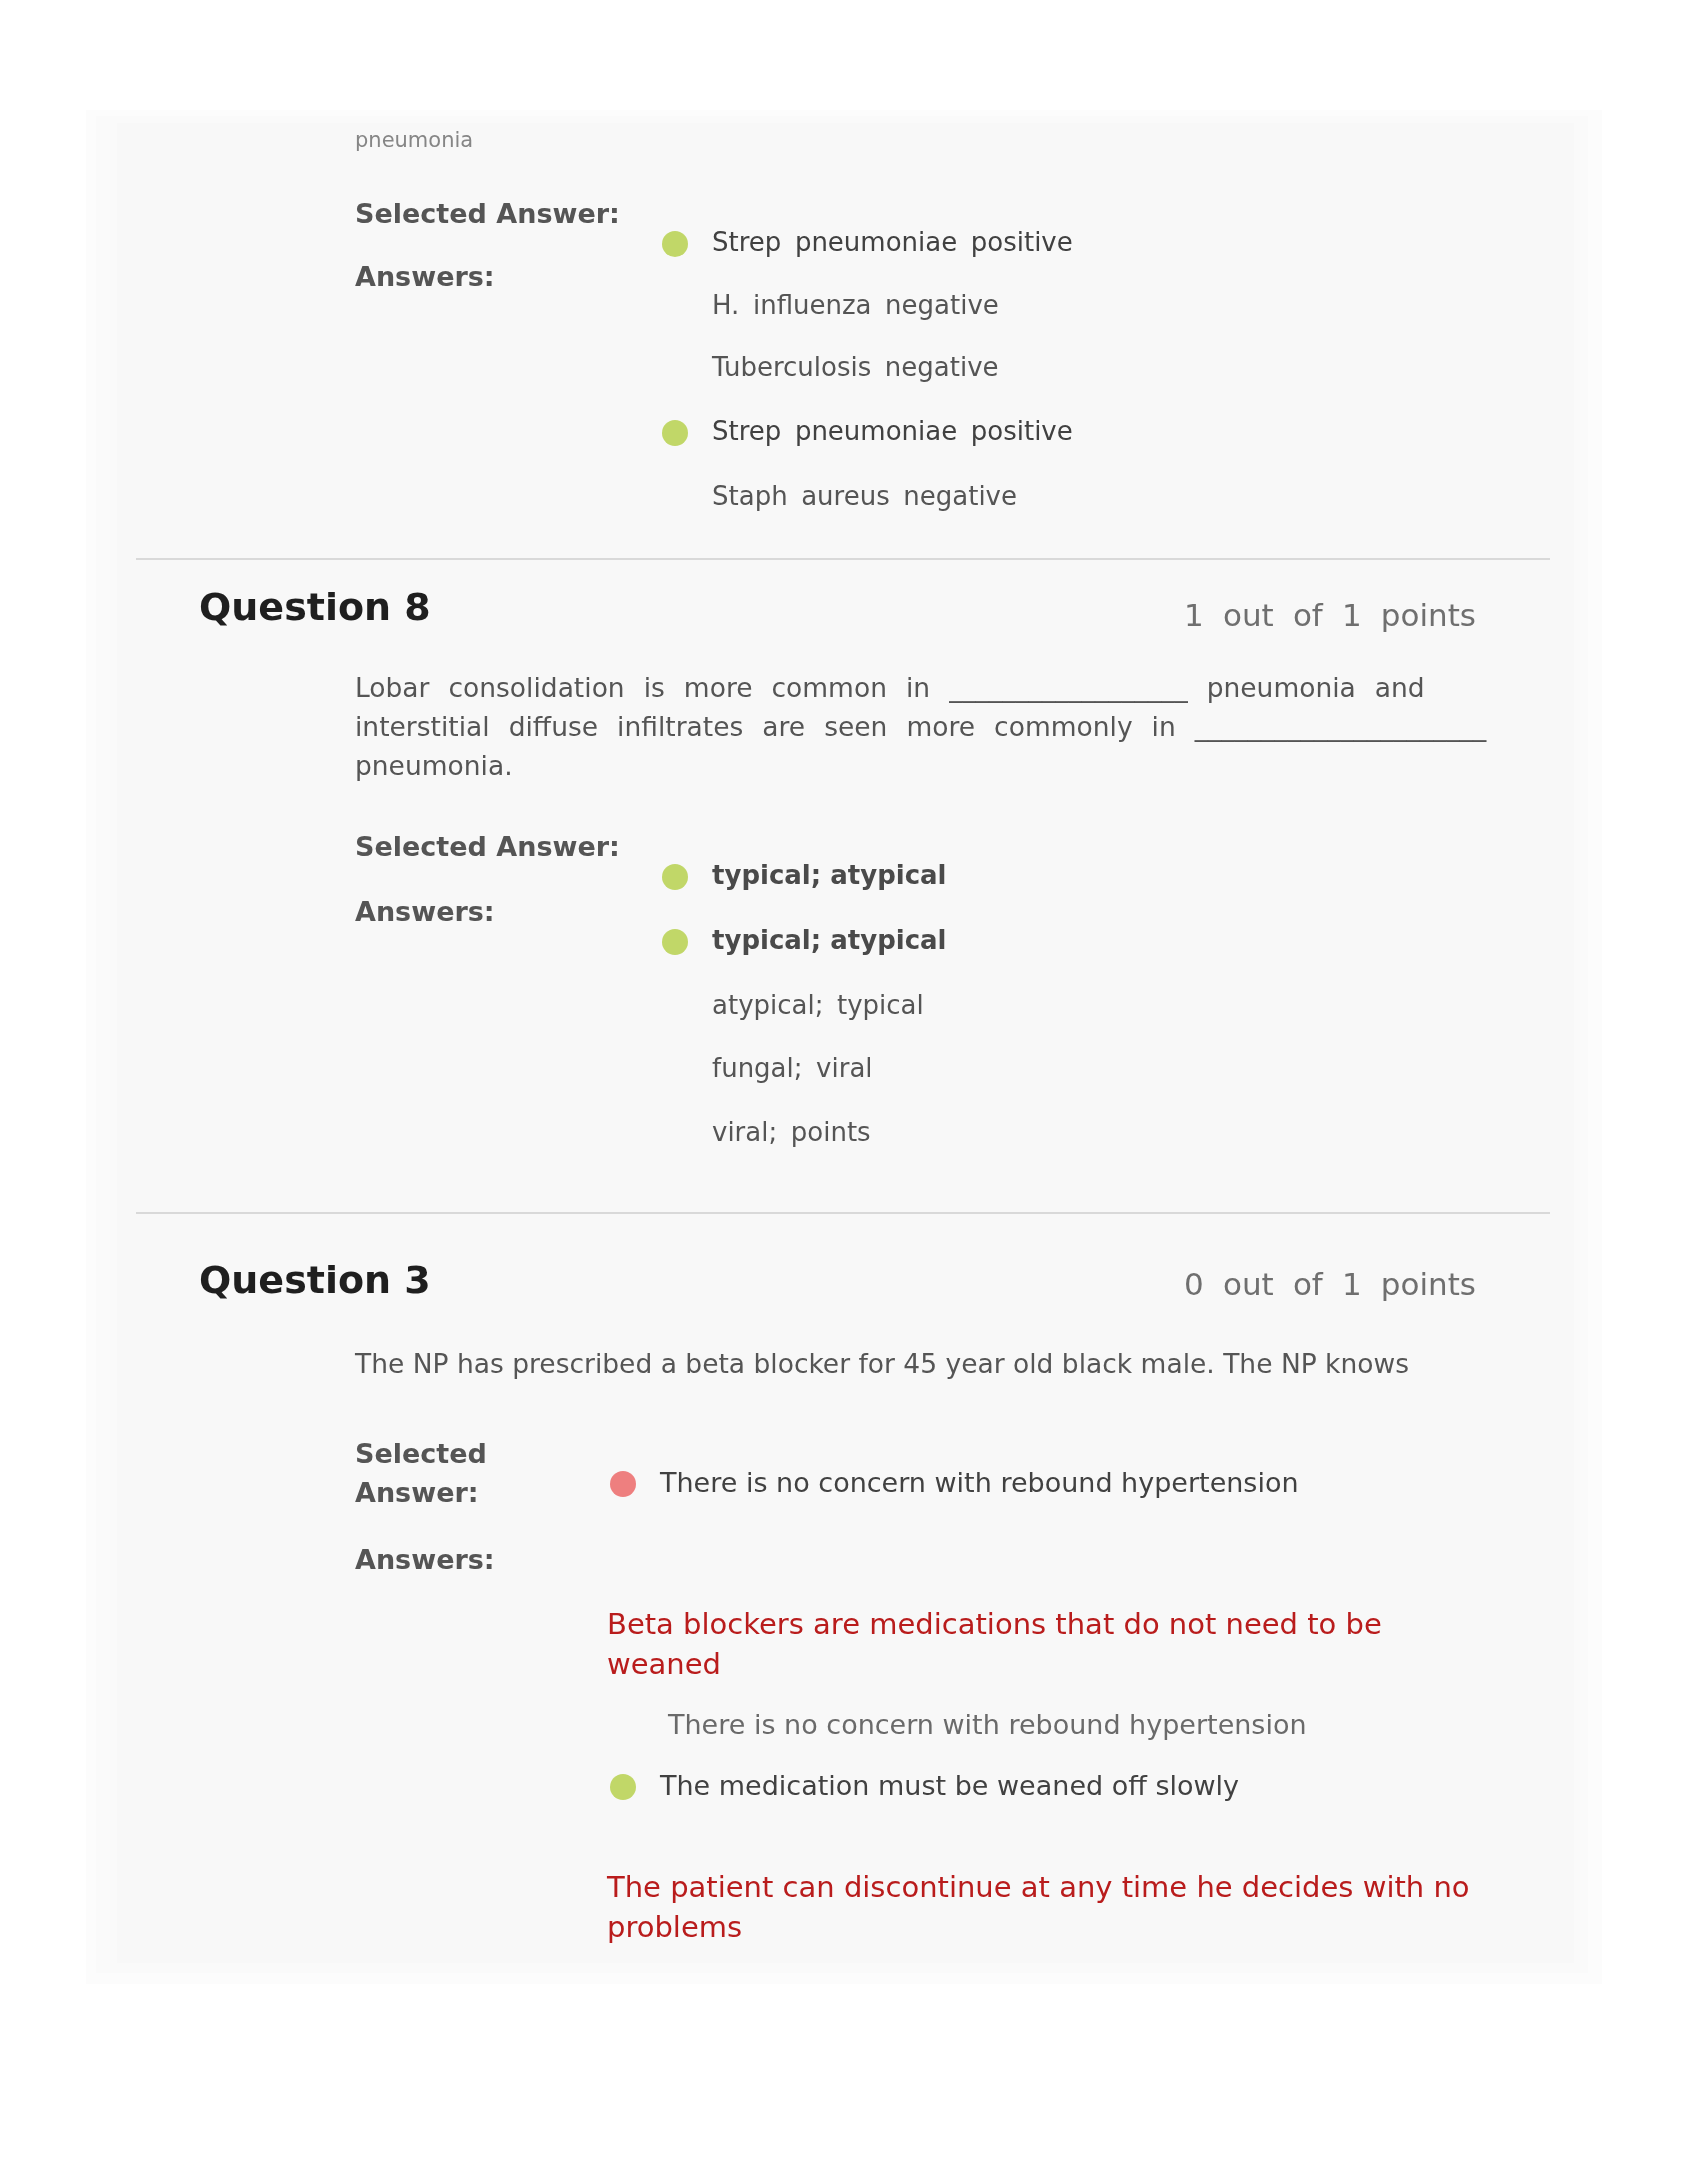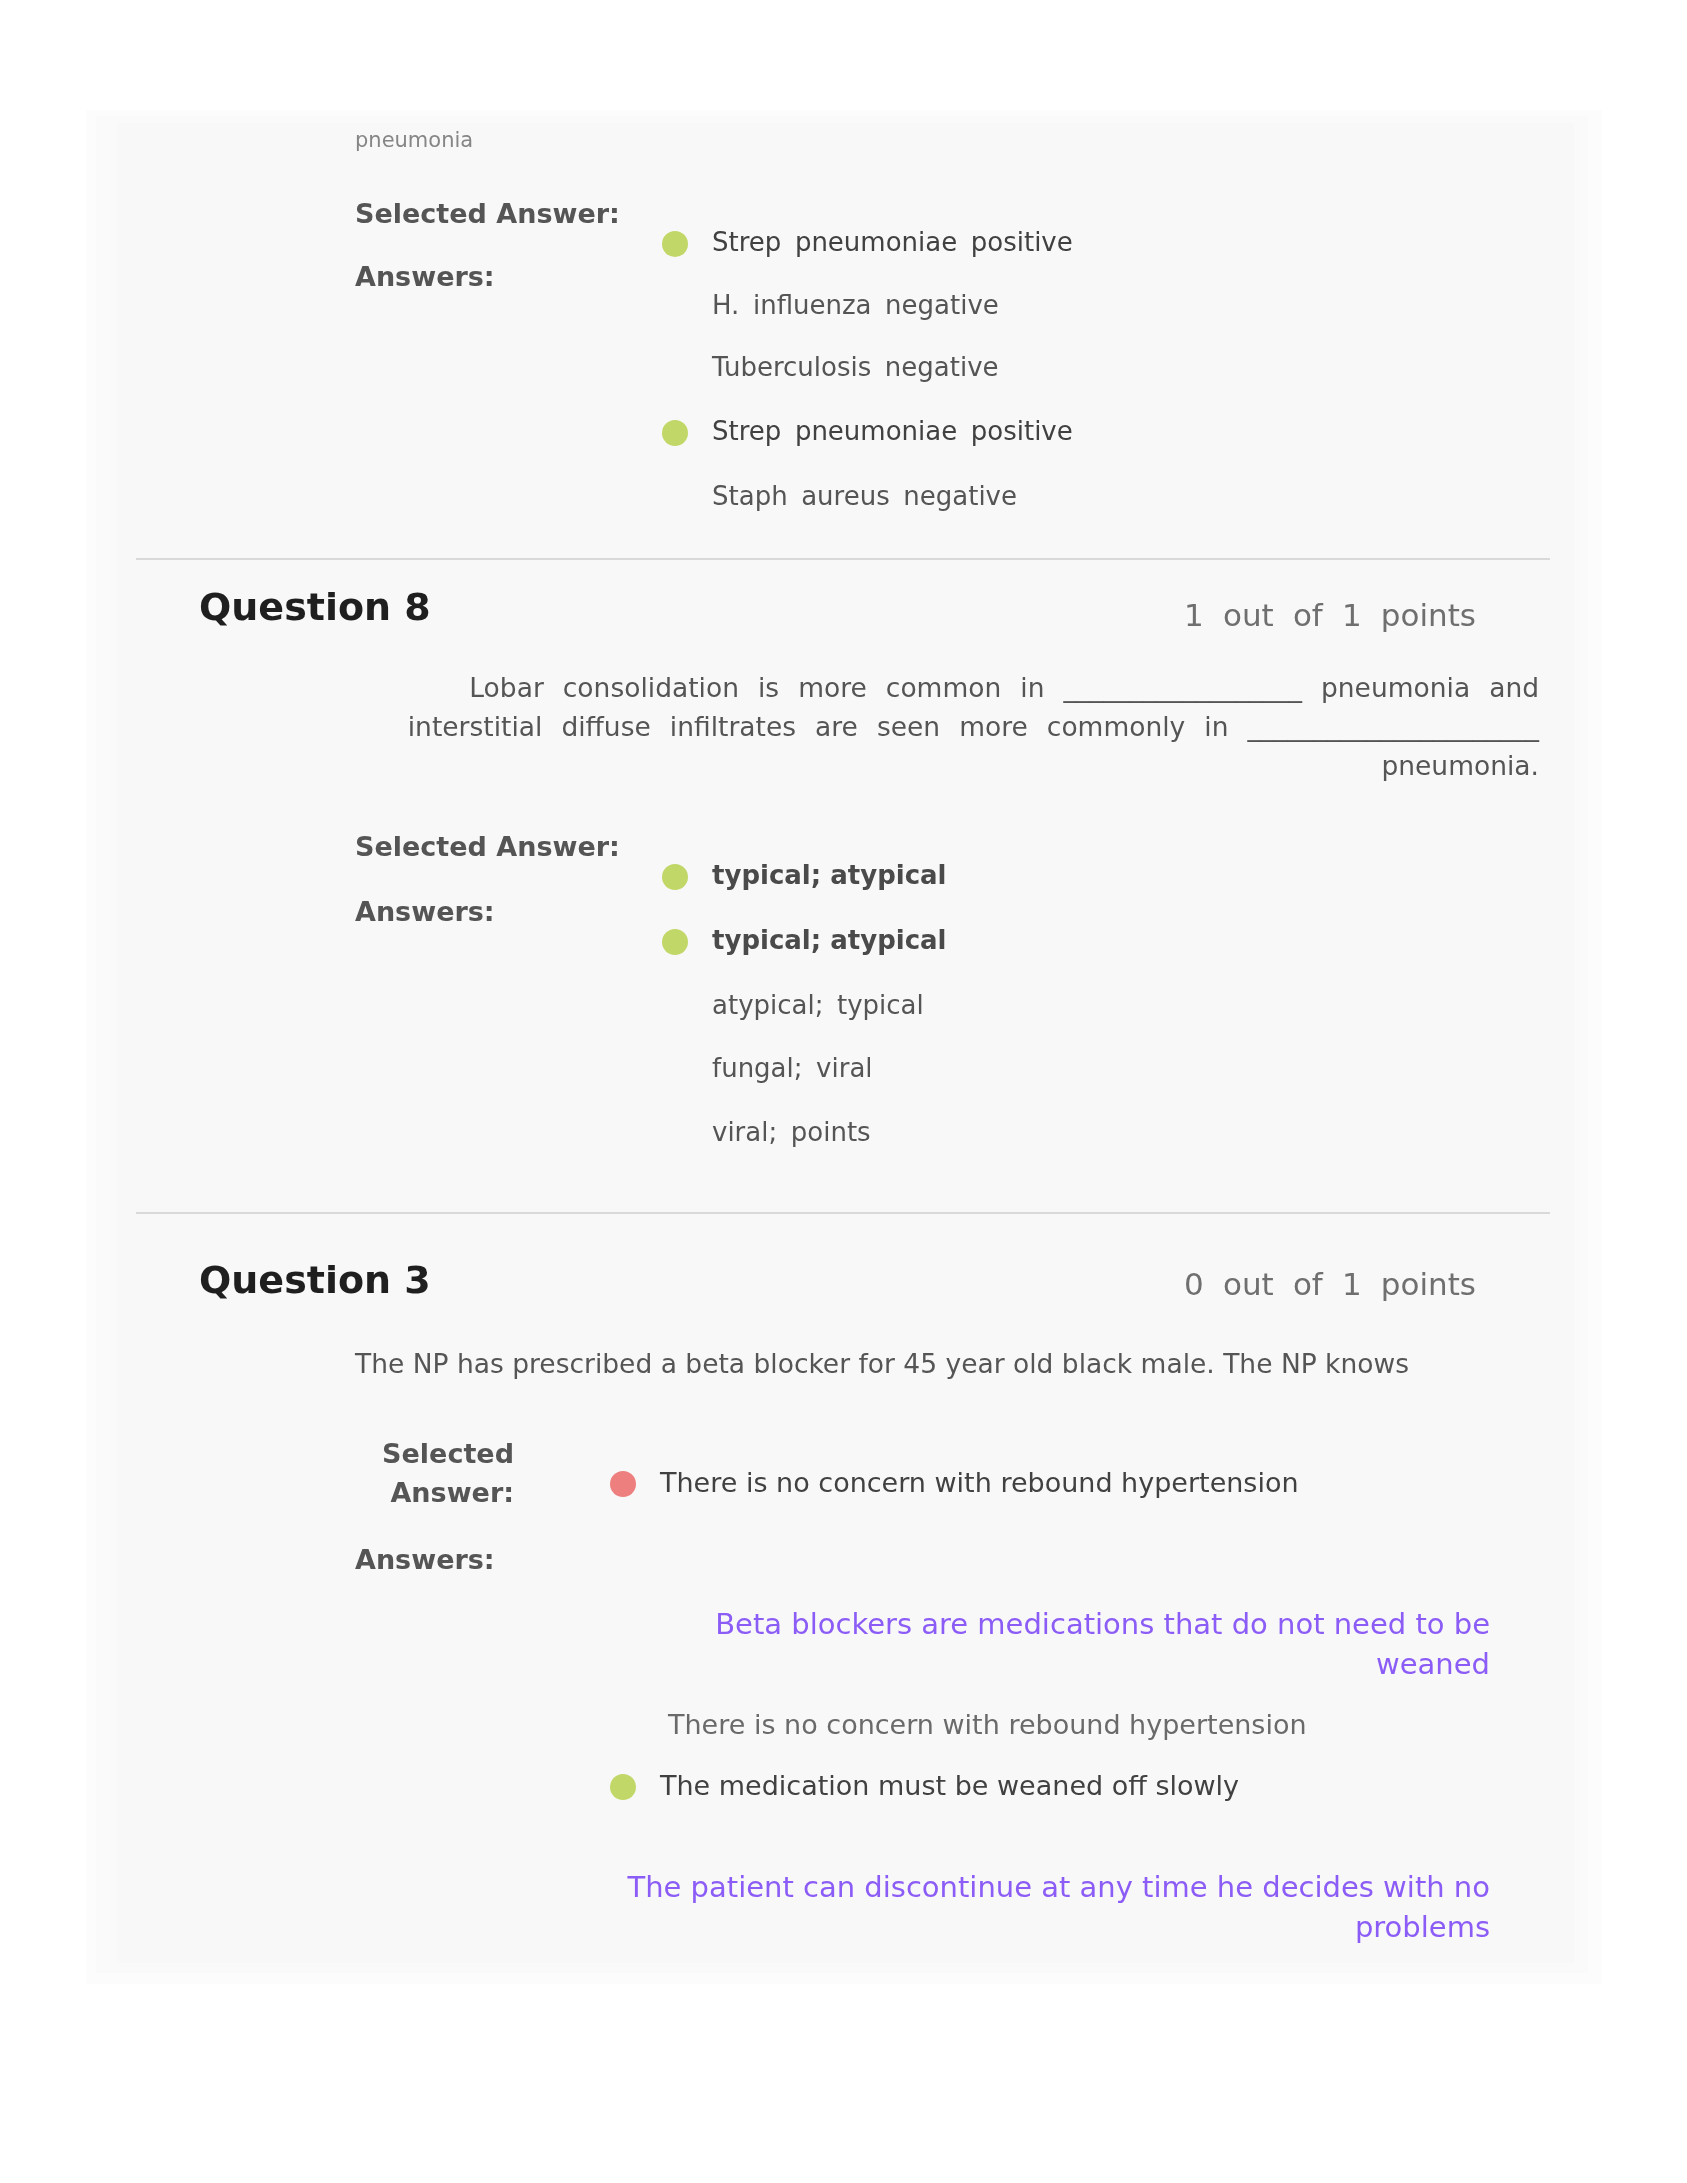--- a/index.html
+++ b/index.html
@@ -3,37 +3,37 @@
 <meta charset="utf-8">
 <title>Review Test Submission</title>
 <style>
   html,body{margin:0;padding:0;}
   body{
     width:1687px;height:2183px;
     background:#ffffff;
     font-family:"DejaVu Sans", sans-serif;
     color:#555555;
   }
-  .page{position:relative;width:1687px;height:2183px;overflow:hidden;background:#ffffff;text-align:right;}
+  .page{position:relative;width:1687px;height:2183px;overflow:hidden;background:#ffffff;}
 
   
   .outer{position:absolute;left:86px;top:110px;width:1516px;height:1874px;background:#fcfcfc;}
   .mid  {position:absolute;left:10px;top:6px;width:1492px;height:1857px;background:#fafafa;}
   .card {position:absolute;left:21px;top:7.3px;width:1457px;height:1840px;background:#f8f8f8;}
 
   .qsection{position:absolute;left:0;right:0;}
   .hr{position:absolute;left:19px;right:24.5px;height:2px;background:#d9d9d9;}
 
   .qtitle{position:absolute;font-size:38px;font-weight:bold;color:#1f1f1f;white-space:nowrap;line-height:1;}
   .qpoints{position:absolute;font-size:31px;color:#6f6f6f;white-space:nowrap;line-height:1;word-spacing:9.3px;}
 
   .qtext{position:absolute;font-size:26.5px;line-height:39px;color:#555555;}
   .alabel{position:absolute;font-size:27px;line-height:39px;color:#555555;font-weight:bold;}
   .aitem{position:absolute;font-size:26px;line-height:39px;color:#555555;word-spacing:5.3px;margin-top:29px;}
-  .aitem.dark{color:#8b5cf6;}
+  .aitem.dark{color:#b91c1c;}
   .aitem.marked{color:#414141;}
   .aitem.bold{color:#4a4a4a;font-weight:bold;word-spacing:0px;}
   .aitem.light{color:#6a6a6a;}
   .dot{position:absolute;width:26px;height:26px;border-radius:50%;}
   .dot.green{background:#c1d768;}
   .dot.red{background:#ee7f7f;}
 </style>
 </head>
 <body>
 

